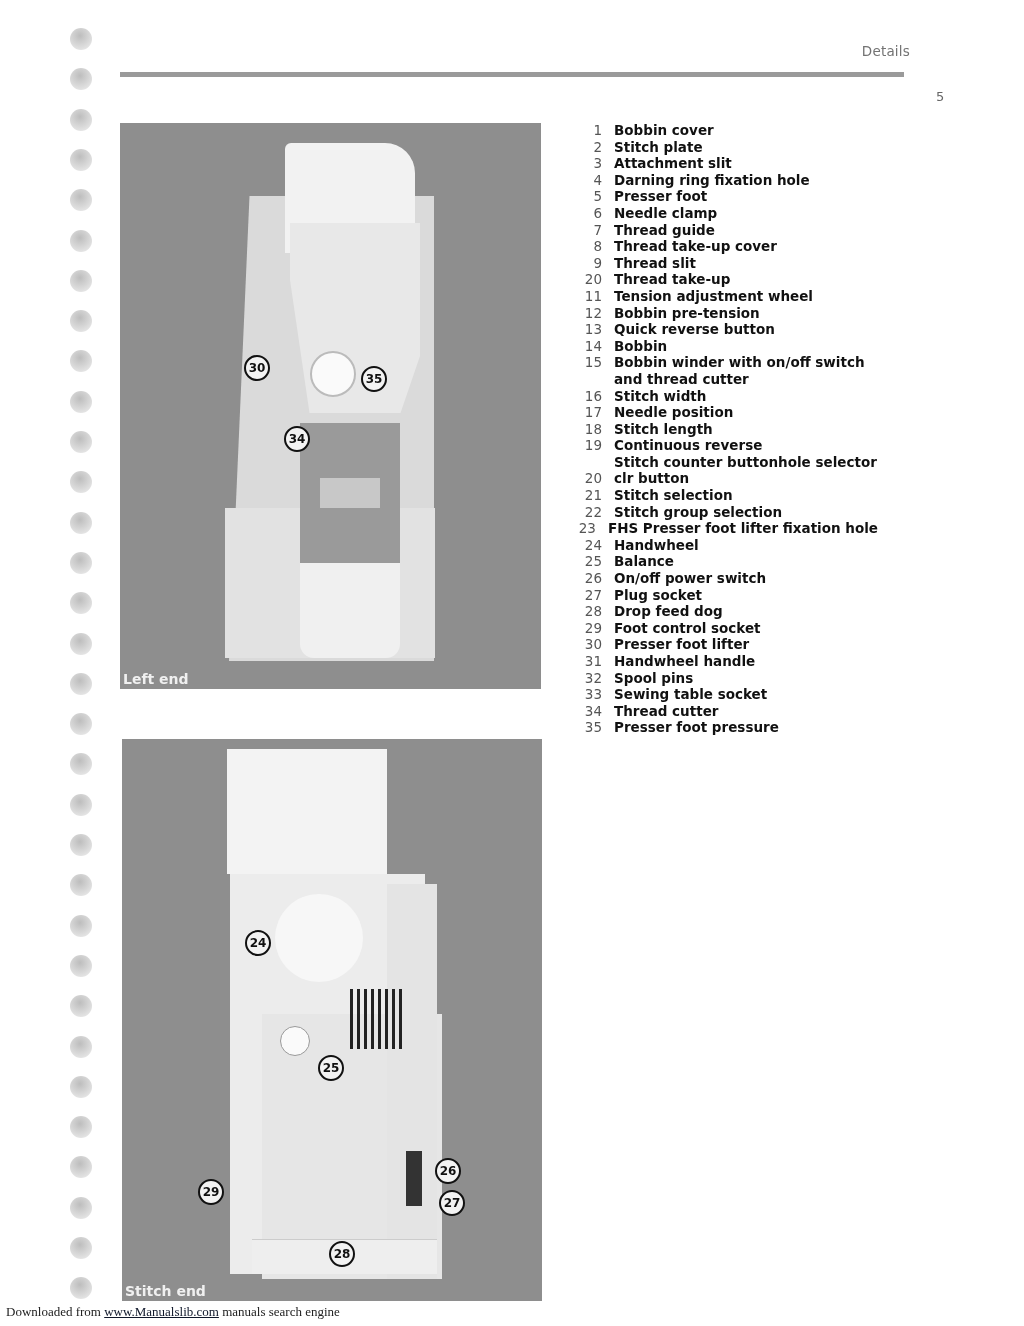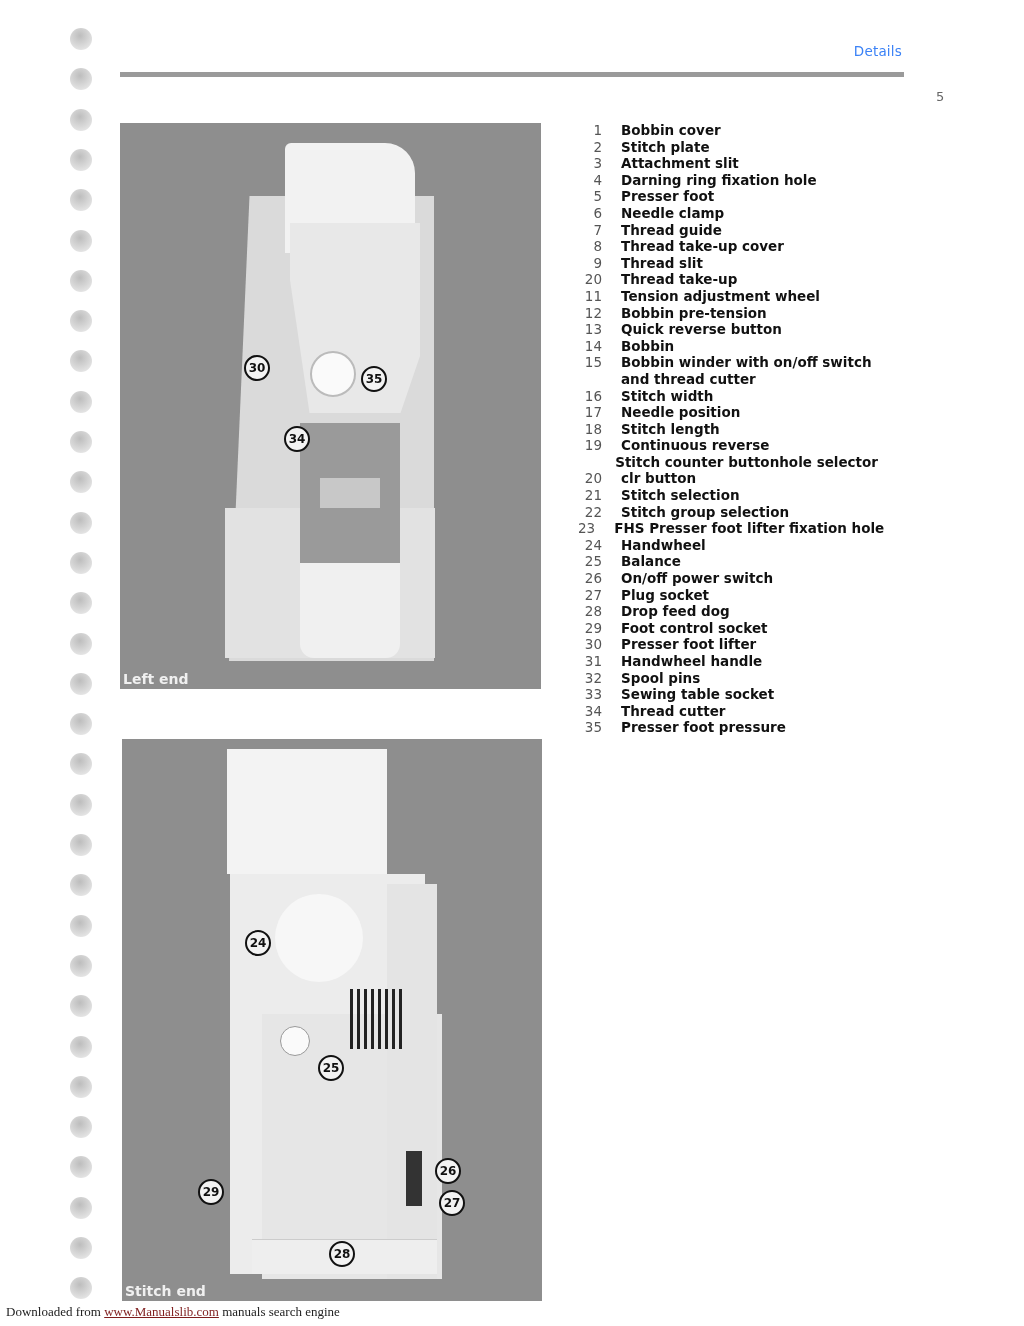--- a/index.html
+++ b/index.html
@@ -1,30 +1,30 @@
 <!DOCTYPE html>
 <html><head>
 <meta charset="utf-8">
 <style>
   html, body { margin:0; padding:0; }
   body { width:1024px; height:1326px; background:#ffffff; position:relative; overflow:hidden; font-family:"DejaVu Sans", sans-serif; color:#111; }
   .holes { position:absolute; left:70px; top:28px; width:24px; }
   .hole { position:absolute; left:0; width:22px; height:22px; border-radius:50%; background:radial-gradient(circle at 45% 35%, #bdbdbd 0%, #d4d4d4 45%, #f0f0f0 100%); }
-  .header-title { position:absolute; right:122px; top:43px; font-size:13.5px; color:#3b82f6; letter-spacing:0.2px;text-align:right; }
+  .header-title { position:absolute; right:114px; top:43px; font-size:13.5px; color:#737373; letter-spacing:0.2px;text-align:right; }
   .header-rule { position:absolute; left:120px; top:72px; width:784px; height:5px; background:#9a9a9a; }
   .page-num { position:absolute; left:936px; top:89px; font-size:13px; color:#666; }
   .photo { position:absolute; background:#8e8e8e; overflow:hidden; }
   .photo-caption { position:absolute; left:3px; bottom:2px; font-size:14px; font-weight:bold; color:#f0f0f0; }
   .callout { position:absolute; width:22px; height:22px; border:2px solid #111; border-radius:50%; background:#f3f3f3; font-size:12px; font-weight:bold; line-height:22px; text-align:center; color:#111; }
   .legend { position:absolute; left:578px; top:122px; width:300px; }
   .legend-row { display:flex; font-size:13.5px; line-height:16.6px; }
   .legend-num { width:24px; text-align:right; color:#555; font-weight:normal; }
-  .legend-label { margin-left:19px; font-weight:bold; color:#111; white-space:nowrap; }
+  .legend-label { margin-left:12px; font-weight:bold; color:#111; white-space:nowrap; }
   .footer { position:absolute; left:6px; top:1304px; font-family:"Liberation Serif", serif; font-size:13px; color:#222; }
-  .footer a { color:#7f1d1d; text-decoration:underline; }
+  .footer a { color:#0f172a; text-decoration:underline; }
   
   .m { position:absolute; background:#e6e6e6; }
 </style>
 </head>
 <body>
 
 <div class="holes" id="holes">
     <div class="hole" style="top: 0px;"></div>
     <div class="hole" style="top: 40.3px;"></div>
     <div class="hole" style="top: 80.6px;"></div>

